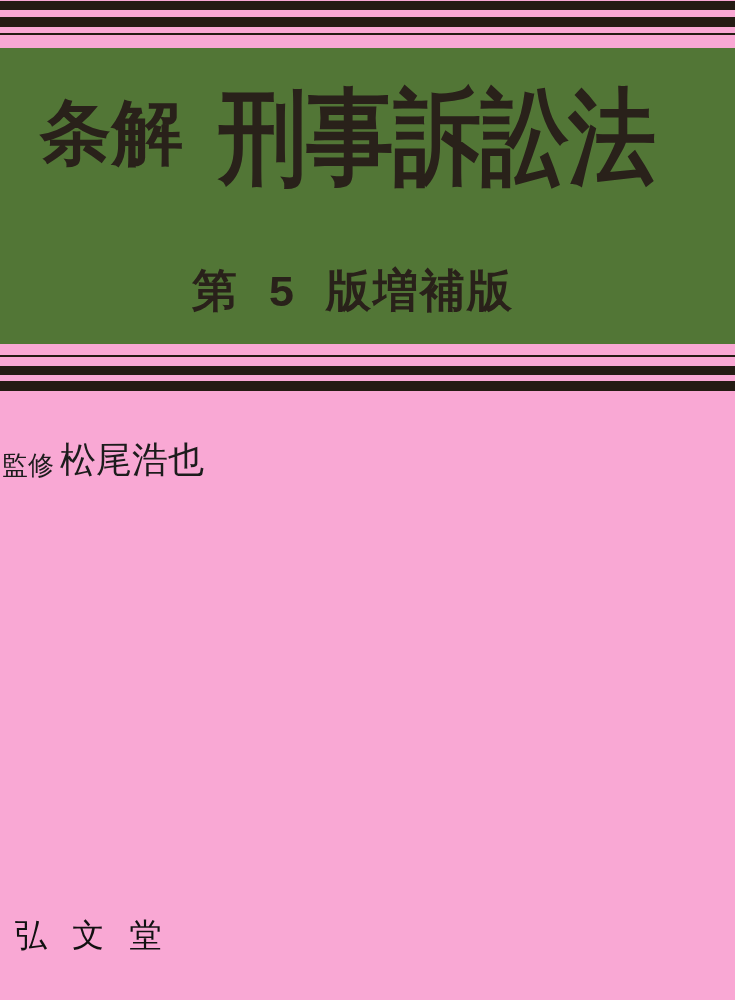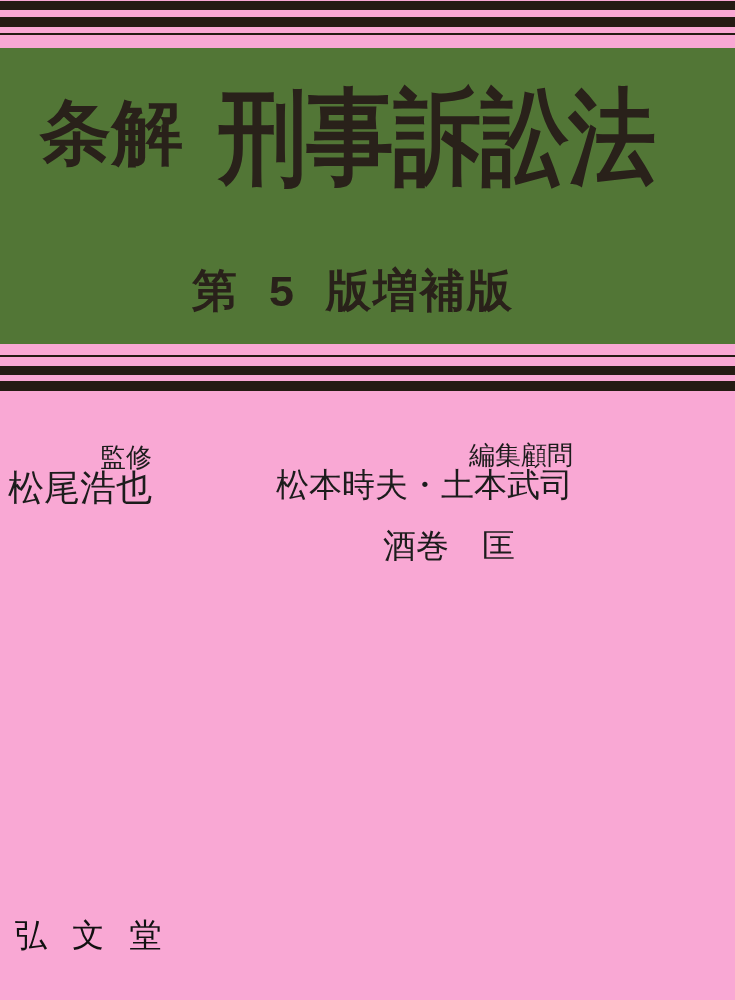--- a/index.html
+++ b/index.html
@@ -35,21 +35,21 @@
     font-size:104px; line-height:1; font-weight:bold;
     white-space:nowrap;
     transform:scaleX(0.84); transform-origin:0 0;
   }
   .edition {
     position:absolute; left:192px; top:189px;
     font-size:45px; line-height:1; font-weight:bold;
     letter-spacing:2px; white-space:nowrap;margin-top:35px;
   }
   
-  .credit-row { position:absolute; display:flex; align-items:flex-end; white-space:nowrap; color:#1c1c1c;flex-direction:column; }
+  .credit-row { position:absolute; display:flex; align-items:flex-end; white-space:nowrap; color:#1c1c1c; }
   .credit-label { font-size:26px; line-height:1.08; letter-spacing:0; }
   .credit-name  { font-size:36px; line-height:1; margin-left:6px; letter-spacing:0; }
   .credit-name-right { font-size:33px; line-height:1; margin-left:9px; letter-spacing:0; }
   .row-supervisor { left:2px;   top:445px; }
   .row-advisors   { left:267px; top:443px; }
   .row-editors    { left:267px; top:488px; }
   .row-editors2   { left:383px; top:532px; font-size:33px; line-height:1; white-space:nowrap; color:#1c1c1c; position:absolute; }
   
   .publisher {
     position:absolute; left:15px; top:922px;
@@ -74,23 +74,18 @@
 
   <div class="bar bar-bot-thin"></div>
   <div class="bar bar-bot-1"></div>
   <div class="bar bar-bot-2"></div>
 
   <div class="credit-row row-supervisor">
     <span class="credit-label">監修</span>
     <span class="credit-name">松尾浩也</span>
   </div>
 
-  <div class="credit-row row-advisors">
-    <span class="credit-label">編集顧問</span>
-    <span class="credit-name-right">松本時夫・土本武司</span>
-  </div>
 
 
-  <div class="row-editors2">酒巻　匡</div>
 
   <div class="publisher">弘 文 堂</div>
 
 </div>
 
 </body></html>

